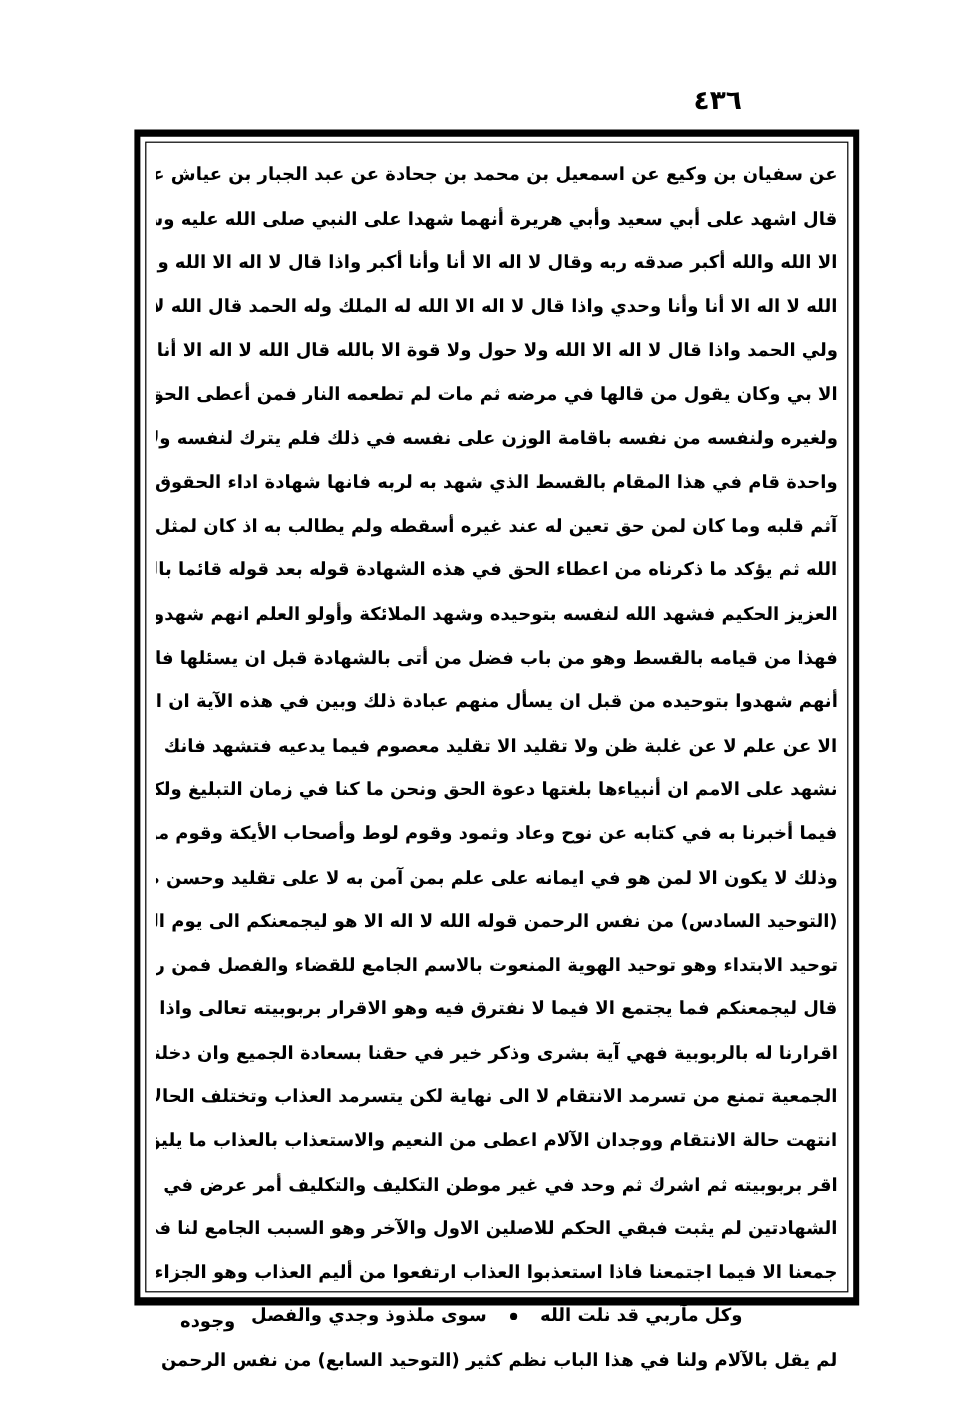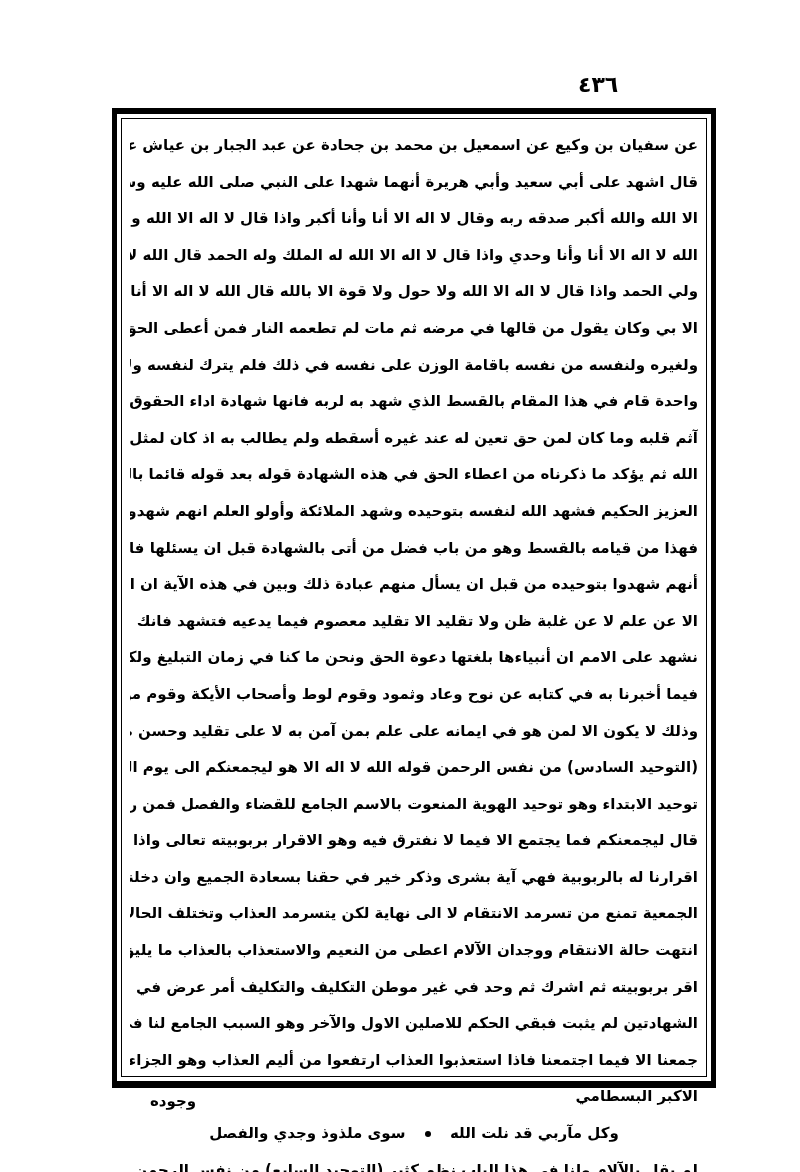--- a/index.html
+++ b/index.html
@@ -119,21 +119,20 @@
       <span class="line">وذلك لا يكون الا لمن هو في ايمانه على علم بمن آمن به لا على تقليد وحسن ظن فاعلم ذلك</span>
       <span class="line">(التوحيد السادس) من نفس الرحمن قوله الله لا اله الا هو ليجمعنكم الى يوم القيامة هذا أيضا</span>
       <span class="line">توحيد الابتداء وهو توحيد الهوية المنعوت بالاسم الجامع للقضاء والفصل فمن رحمة الله انه</span>
       <span class="line">قال ليجمعنكم فما يجتمع الا فيما لا نفترق فيه وهو الاقرار بربوبيته تعالى واذا جمعنا من حيث</span>
       <span class="line">اقرارنا له بالربوبية فهي آية بشرى وذكر خير في حقنا بسعادة الجميع وان دخلنا النار فان</span>
       <span class="line">الجمعية تمنع من تسرمد الانتقام لا الى نهاية لكن يتسرمد العذاب وتختلف الحالات فيه فاذا</span>
       <span class="line">انتهت حالة الانتقام ووجدان الآلام اعطى من النعيم والاستعذاب بالعذاب ما يليق بمن</span>
       <span class="line">اقر بربوبيته ثم اشرك ثم وحد في غير موطن التكليف والتكليف أمر عرض في الوسط بين</span>
       <span class="line">الشهادتين لم يثبت فبقي الحكم للاصلين الاول والآخر وهو السبب الجامع لنا في القيامة فما</span>
       <span class="line">جمعنا الا فيما اجتمعنا فاذا استعذبوا العذاب ارتفعوا من أليم العذاب وهو الجزاء قال أبو يزيد</span>
-      <span class="line short">الاكبر البسطامي</span>
 
       <span class="verse">
         <span>وكل مآربي قد نلت الله</span>
         <span class="sep"></span>
         <span>سوى ملذوذ وجدي والفصل</span>
       </span>
 
       <span class="line">لم يقل بالآلام ولنا في هذا الباب نظم كثير (التوحيد السابع) من نفس الرحمن هو قوله ذلكم</span>
 
     </div>

